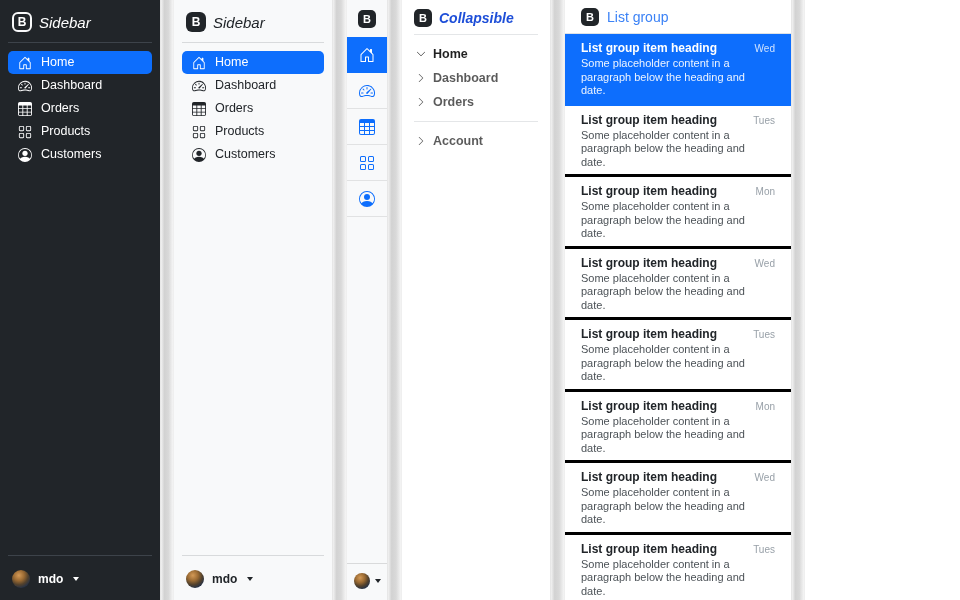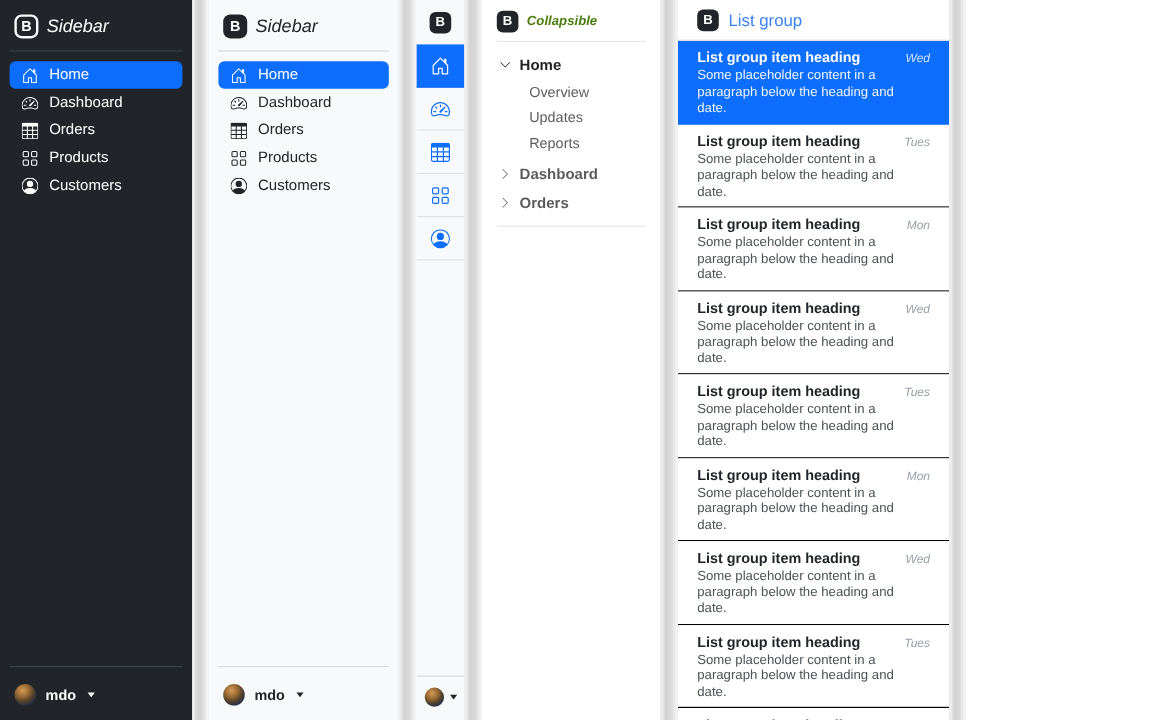--- a/index.html
+++ b/index.html
@@ -75,21 +75,21 @@
   .icons-footer {
     margin-top: auto; border-top: 1px solid rgba(0,0,0,.12);
     display: flex; align-items: center; justify-content: center; gap: 3px; padding: 9px 0 11px;
     color: #212529;
   }
   .icons-footer .avatar { width: 16px; height: 16px; }
 
   
   .p-collapsible { width: 148px; background: #fff; padding: 9px 12px 8px; }
   .p-collapsible .brand .logo { width: 18px; height: 18px; font-size: 11px; border-radius: 5px; }
-  .p-collapsible .brand-name { font-size: 11px; font-weight: 600; color: #4d7c0f; }
+  .p-collapsible .brand-name { font-size: 14px; font-weight: 600; color: #1d4ed8; }
   .sep-c { border: none; border-top: 1px solid #e4e6e8; margin: 7px 0; }
   .toggle-row {
     display: flex; align-items: center; gap: 7px;
     padding: 5px 2px; font-size: 12.5px; font-weight: 600;
     color: rgba(0,0,0,.65); cursor: pointer; border-radius: 4px;
   }
   .toggle-row.expanded { color: rgba(0,0,0,.87); }
   .chev { width: 10px; height: 10px; fill: currentColor; flex: 0 0 auto; }
   .toggle-row.expanded .chev { transform: rotate(90deg); }
   .sub-list { list-style: none; padding: 0 0 4px 27px; }
@@ -97,24 +97,24 @@
 
   
   .p-list { width: 226px; background: #fff; }
   .list-header {
     display: flex; align-items: center; gap: 8px;
     padding: 8px 16px 7px; border-bottom: 1px solid #dee2e6; flex: 0 0 auto;
   }
   .list-header .logo { width: 18px; height: 18px; font-size: 11px; border-radius: 5px; }
   .list-title { font-size: 14px; font-weight: 500; color: #3b82f6; }
   .list-scroll { flex: 1; overflow: hidden; }
-  .lg-item { padding: 7px 16px 5px; border-bottom: 1px solid #000000; cursor: pointer; background: #fff; }
+  .lg-item { padding: 7px 16px 5px; border-bottom: 3px solid #000000; cursor: pointer; background: #fff; }
   .lg-top { display: flex; justify-content: space-between; align-items: baseline; margin-bottom: 2px; }
   .lg-heading { font-size: 12px; font-weight: 700; color: #212529; }
-  .lg-date { font-size: 10px; color: #98a0a8; font-style: italic; }
+  .lg-date { font-size: 10px; color: #98a0a8; }
   .lg-body { font-size: 11px; line-height: 13.5px; color: #4c5257; width: 180px; }
   .lg-item.active { background: #0d6efd; border-color: #0d6efd; }
   .lg-item.active .lg-heading { color: #fff; }
   .lg-item.active .lg-date { color: rgba(255,255,255,.8); }
   .lg-item.active .lg-body { color: rgba(255,255,255,.92); }
 
   .filler { flex: 1 1 auto; background: #fff; }
 </style>
 </head>
 <body>
@@ -287,41 +287,42 @@
     <span class="brand-name">Collapsible</span>
   </div>
   <hr class="sep-c">
 
   <div class="toggle-row expanded">
     <svg class="chev">
         <use href="#i-chevron"></use>
       </svg>
     <span>Home</span>
   </div>
-  <ul class="sub-list">
-    <li class="sub-item">Overview</li>
-    <li class="sub-item">Updates</li>
-    <li class="sub-item">Reports</li>
-  </ul>
 
   <div class="toggle-row">
     <svg class="chev">
         <use href="#i-chevron"></use>
       </svg>
     <span>Dashboard</span>
   </div>
   <div class="toggle-row">
     <svg class="chev">
         <use href="#i-chevron"></use>
       </svg>
     <span>Orders</span>
   </div>
 
   <hr class="sep-c">
 
+  <div class="toggle-row">
+    <svg class="chev">
+        <use href="#i-chevron"></use>
+      </svg>
+    <span>Account</span>
+  </div>
 </div>
 
 <div class="vdivider"></div>
 
 <div class="panel p-list">
   <div class="list-header">
     <span class="logo dark-on-light">B</span>
     <span class="list-title">List group</span>
   </div>
   <div class="list-scroll">

